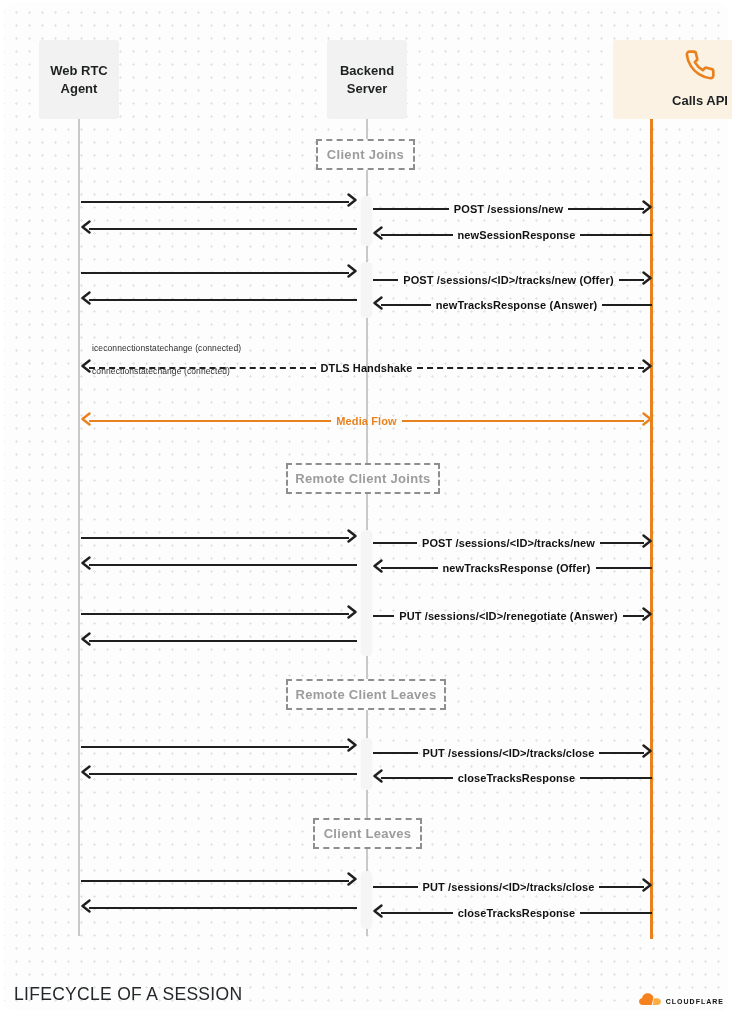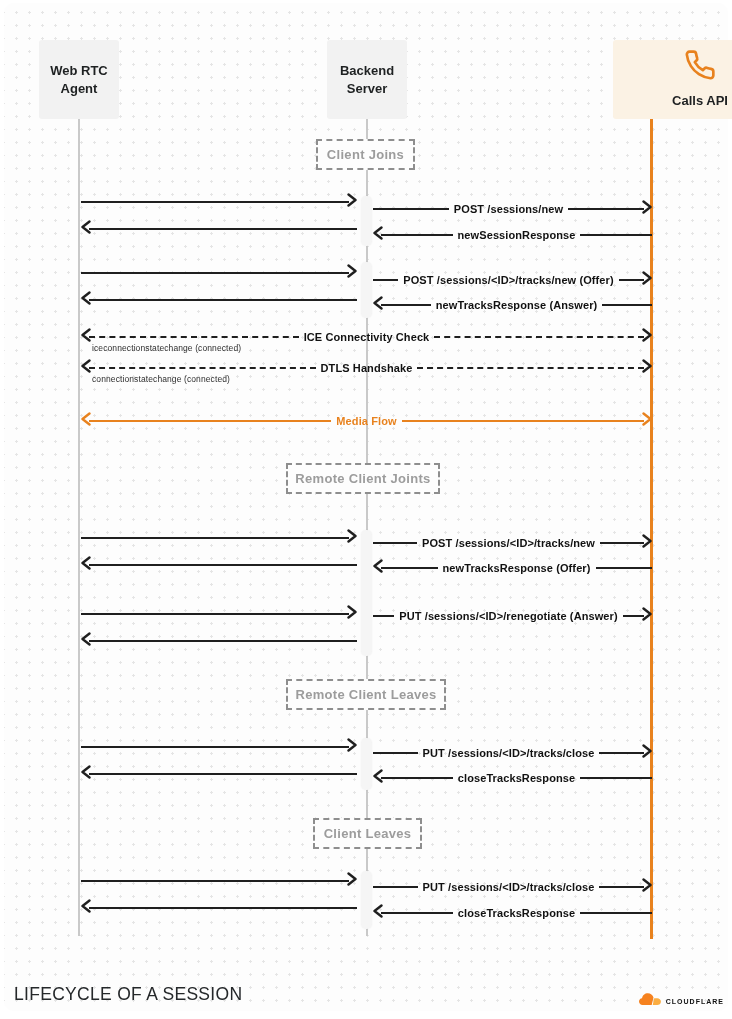--- a/index.html
+++ b/index.html
@@ -247,45 +247,34 @@
     </div>
   <div class="msg" style="left:373px;top:906px;width:279px;">
       <span class="head head-l"><svg width="10" height="14" viewBox="0 0 10 14">
           <path d="M8.5 1.5 L1.5 7 L8.5 12.5" fill="none" stroke="#1F1F1F" stroke-width="2.4" stroke-linecap="round" stroke-linejoin="round"></path>
         </svg></span>
       <span class="line"></span>
       <span class="lbl">closeTracksResponse</span>
       <span class="line"></span>
     </div>
 
-  <div class="msg dashed" style="left:81px;top:330px;width:571px;">
-      <span class="head head-l"><svg width="10" height="14" viewBox="0 0 10 14">
-          <path d="M8.5 1.5 L1.5 7 L8.5 12.5" fill="none" stroke="#1F1F1F" stroke-width="2.4" stroke-linecap="round" stroke-linejoin="round"></path>
-        </svg></span>
-      <span class="line"></span>
-      <span class="lbl">ICE Connectivity Check</span>
-      <span class="line"></span>
-      <span class="head head-r"><svg width="10" height="14" viewBox="0 0 10 14">
-          <path d="M1.5 1.5 L8.5 7 L1.5 12.5" fill="none" stroke="#1F1F1F" stroke-width="2.4" stroke-linecap="round" stroke-linejoin="round"></path>
-        </svg></span>
-    </div>
   <div class="sub" style="left:92px;top:343px;">iceconnectionstatechange (connected)</div>
 
   <div class="msg dashed" style="left:81px;top:361px;width:571px;">
       <span class="head head-l"><svg width="10" height="14" viewBox="0 0 10 14">
           <path d="M8.5 1.5 L1.5 7 L8.5 12.5" fill="none" stroke="#1F1F1F" stroke-width="2.4" stroke-linecap="round" stroke-linejoin="round"></path>
         </svg></span>
       <span class="line"></span>
       <span class="lbl">DTLS Handshake</span>
       <span class="line"></span>
       <span class="head head-r"><svg width="10" height="14" viewBox="0 0 10 14">
           <path d="M1.5 1.5 L8.5 7 L1.5 12.5" fill="none" stroke="#1F1F1F" stroke-width="2.4" stroke-linecap="round" stroke-linejoin="round"></path>
         </svg></span>
     </div>
-  <div class="sub" style="left:92px;top:374px;">connectionstatechange (connected)</div>
+  <div class="sub" style="left:92px;top:366px;">connectionstatechange (connected)</div>
 
   <div class="msg orange" style="left:81px;top:414px;width:571px;">
       <span class="head head-l"><svg width="10" height="14" viewBox="0 0 10 14">
           <path d="M8.5 1.5 L1.5 7 L8.5 12.5" fill="none" stroke="#E8821E" stroke-width="2.4" stroke-linecap="round" stroke-linejoin="round"></path>
         </svg></span>
       <span class="line"></span>
       <span class="lbl">Media Flow</span>
       <span class="line"></span>
       <span class="head head-r"><svg width="10" height="14" viewBox="0 0 10 14">
           <path d="M1.5 1.5 L8.5 7 L1.5 12.5" fill="none" stroke="#E8821E" stroke-width="2.4" stroke-linecap="round" stroke-linejoin="round"></path>

